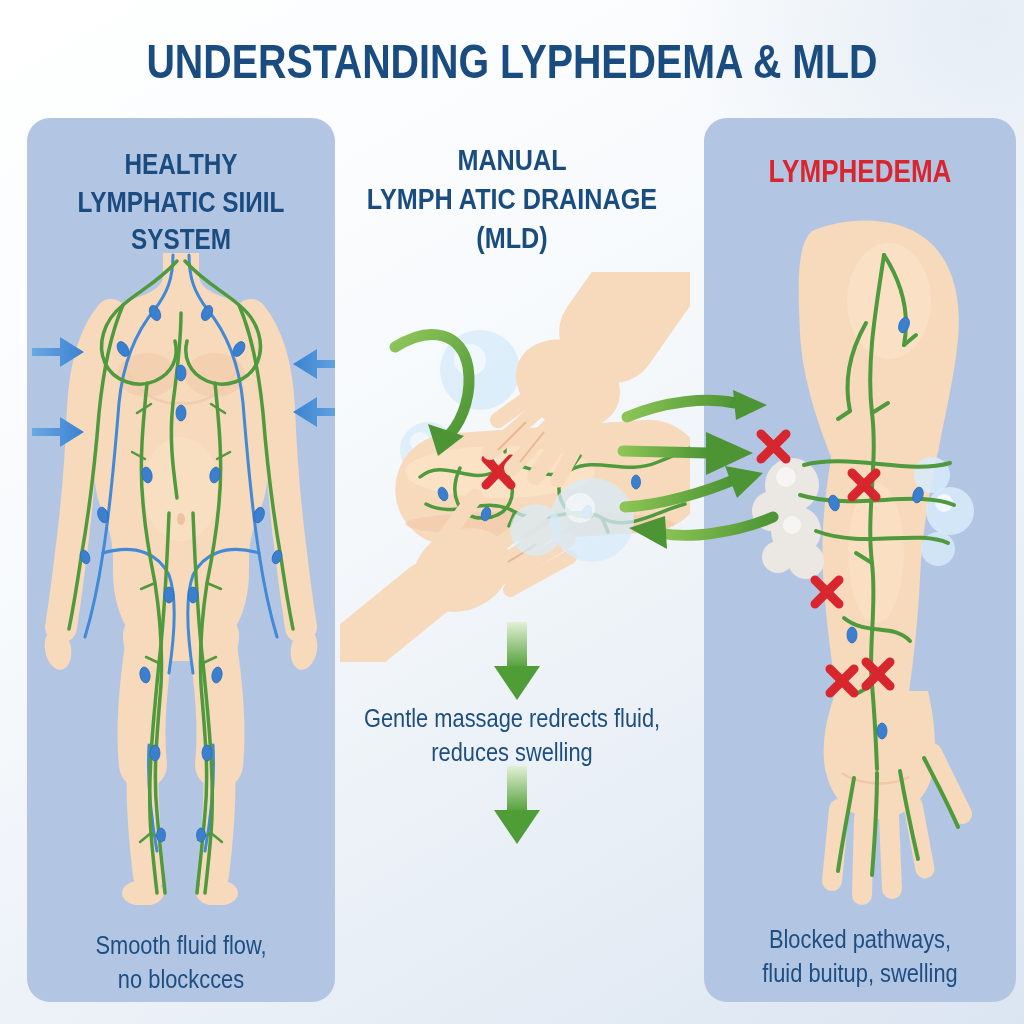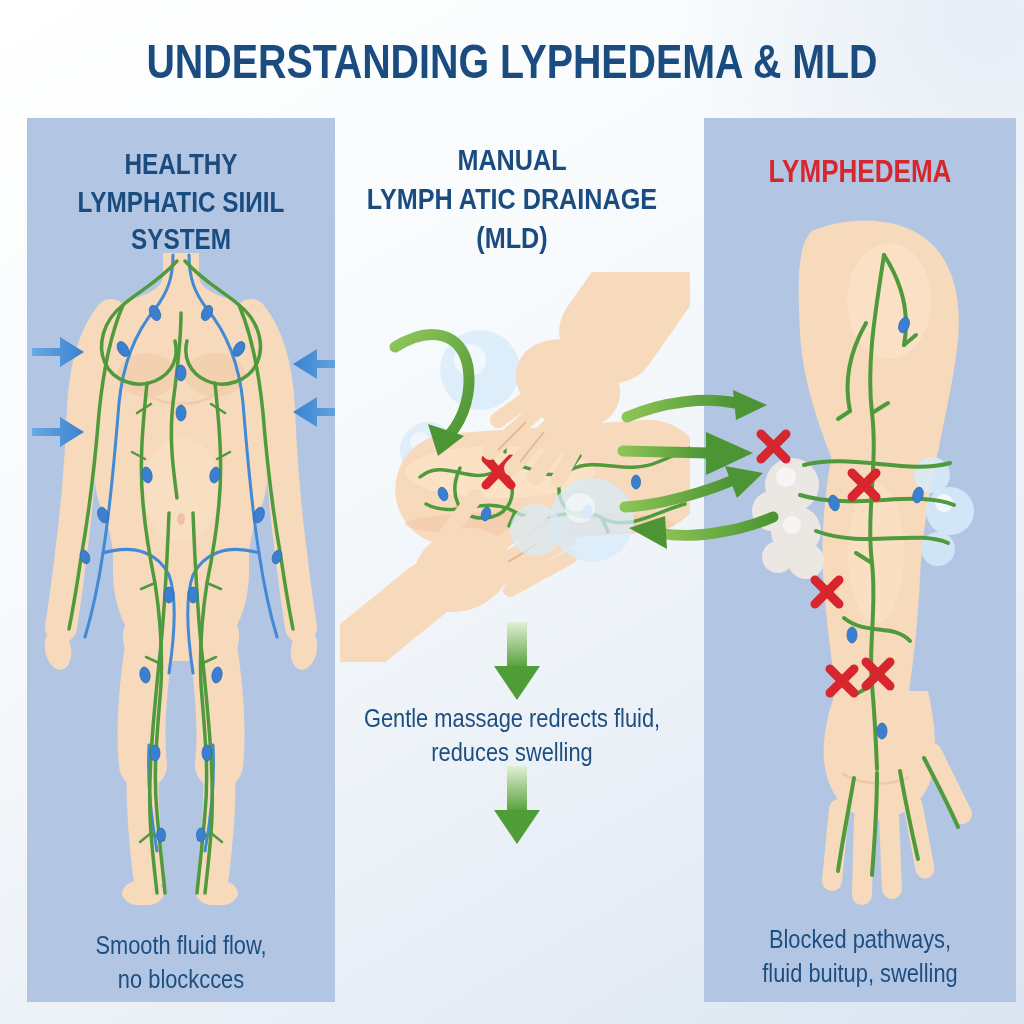--- a/index.html
+++ b/index.html
@@ -8,21 +8,21 @@
     position:relative;width:1024px;height:1024px;overflow:hidden;
     background:
       radial-gradient(circle at 96% 2%, #e6edf5 0, rgba(230,237,245,0) 22%),
       linear-gradient(150deg,#ffffff 0%,#f7fafc 38%,#e9eff6 72%,#dbe5f1 100%);
   }
   .title{
     position:absolute;top:34px;left:0;width:1024px;text-align:center;
     font-size:48px;font-weight:bold;letter-spacing:0px;color:#1b4c80;
     transform:scaleX(.82);transform-origin:50% 50%;white-space:nowrap;
   }
-  .panel{position:absolute;top:118px;height:884px;background:#b2c6e4;z-index:1;}
+  .panel{position:absolute;top:118px;height:884px;background:#b2c6e4;z-index:1;border-radius:23px;}
   #panel-healthy{left:27px;width:308px;}
   #panel-lymphedema{left:704px;width:312px;}
   .heading{
     position:absolute;left:0;width:100%;text-align:center;color:#1b4c80;
     font-weight:bold;font-size:29px;line-height:1.3;
     transform:scaleX(.84);transform-origin:50% 50%;
   }
   .heading span{display:block;white-space:nowrap;}
   #panel-healthy .heading{top:28px;}
   #panel-lymphedema .heading{top:34px;color:#d8262e;font-size:31px;}

